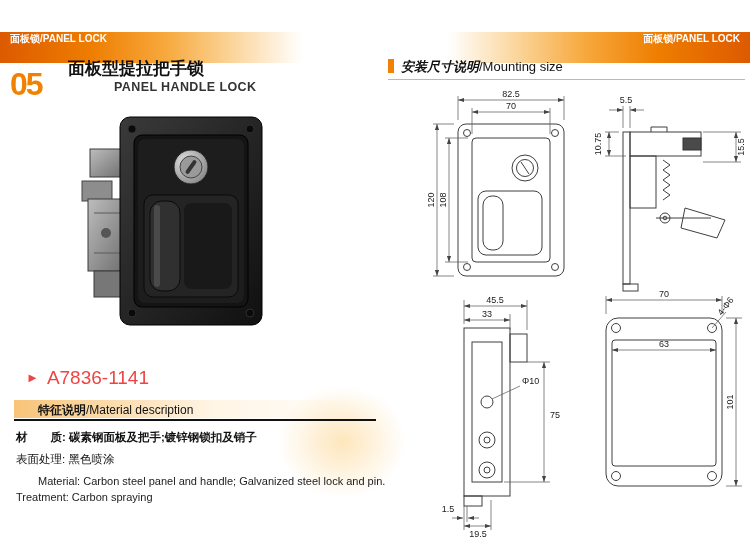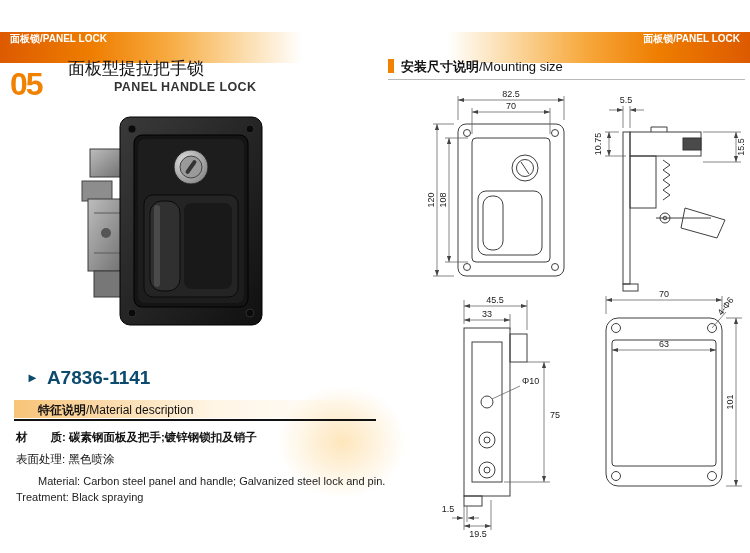--- a/index.html
+++ b/index.html
@@ -8,40 +8,40 @@
 
   
   .bar{position:absolute;top:32px;height:31px;font-size:10px;font-weight:bold;color:#fff;line-height:13px;}
   .bar-left{left:0;width:302px;padding-left:10px;box-sizing:border-box;
     background:linear-gradient(90deg,#dd5a00 0%,#ee7d00 30%,#f7a93e 55%,#fbd79f 78%,rgba(255,255,255,0) 100%);}
   .bar-right{right:0;width:302px;text-align:right;padding-right:10px;box-sizing:border-box;
     background:linear-gradient(270deg,#dd5a00 0%,#ee7d00 30%,#f7a93e 55%,#fbd79f 78%,rgba(255,255,255,0) 100%);}
 
   
   .big-num{position:absolute;left:10px;top:48px;font-size:32px;font-weight:bold;color:#f18101;letter-spacing:-2px;line-height:1;margin-top:20px;}
-  .title-cn{position:absolute;left:68px;top:57px;font-size:17px;font-weight:normal;color:#111;}
+  .title-cn{position:absolute;left:68px;top:57px;font-size:17px;font-weight:bold;color:#111;}
   .title-en{position:absolute;left:68px;top:80px;font-size:12.5px;font-weight:bold;color:#333;letter-spacing:0.4px;margin-left:46px;}
-  .model-row{position:absolute;left:26px;top:367px;font-size:19px;font-weight:bold;color:#0c4a6e;}
+  .model-row{position:absolute;left:26px;top:367px;font-size:19px;font-weight:normal;color:#ef4444;}
   .model-row .ptr{font-size:13px;margin-right:8px;vertical-align:2px;}
   .feature-band{position:absolute;left:14px;top:400px;width:362px;height:18px;
     background:linear-gradient(90deg,rgba(243,156,30,0.6),rgba(255,216,150,0.25) 55%,rgba(255,255,255,0));}
   .feature-glow{position:absolute;left:278px;top:386px;width:128px;height:112px;
     background:radial-gradient(closest-side,rgba(252,205,120,0.5),rgba(255,255,255,0));}
   .feature-text{position:absolute;left:18px;top:402px;font-size:12px;color:#111;}
   .feature-text .b{font-weight:bold;margin-left:20px;}
   .feature-line{position:absolute;left:14px;top:419px;width:362px;height:1.5px;background:#111;}
   .mat-cn{position:absolute;left:16px;top:430px;font-size:11.5px;color:#111;font-weight:bold;}
   .fin-cn{position:absolute;left:16px;top:452px;font-size:11.5px;color:#111;}
   .mat-en{position:absolute;left:16px;top:475px;font-size:11px;color:#222;padding-left:22px;}
   .fin-en{position:absolute;left:16px;top:491px;font-size:11px;color:#222;}
 
   
   .orange-mark{position:absolute;left:388px;top:59px;width:6px;height:14px;background:#f18101;}
   .mount-title{position:absolute;left:401px;top:58px;font-size:13px;color:#111;}
-  .mount-title .b{font-weight:bold;}
+  .mount-title .b{font-weight:bold;font-style:italic;}
   .mount-line{position:absolute;left:388px;top:79px;width:357px;height:1px;background:#b9b9b9;}
 
   svg.draw{position:absolute;}
   .ln{fill:none;stroke:#3f3f3f;stroke-width:1;}
   .dl{fill:none;stroke:#5f5f5f;stroke-width:0.75;}
   .dt{font-size:9px;fill:#1a1a1a;}
 </style>
 </head>
 <body>
 
@@ -107,21 +107,21 @@
   <div class="feature-glow"></div>
   <div class="feature-band"></div>
   <div class="feature-text">
     <span class="b">特征说明</span><span>/Material description</span>
   </div>
   <div class="feature-line"></div>
 
   <div class="mat-cn">材　　质: 碳素钢面板及把手;镀锌钢锁扣及销子</div>
   <div class="fin-cn">表面处理: 黑色喷涂</div>
   <div class="mat-en">Material: Carbon steel panel and handle; Galvanized steel lock and pin.</div>
-  <div class="fin-en">Treatment: Black spraying</div>
+  <div class="fin-en">Treatment: Carbon spraying</div>
 
   <div class="orange-mark"></div>
   <div class="mount-title">
     <span class="b">安装尺寸说明</span><span>/Mounting size</span>
   </div>
   <div class="mount-line"></div>
 
   <svg class="draw" style="left:425px;top:86px;width:168px;height:210px" viewBox="0 0 168 210">
     <defs>
       <marker id="arr" viewBox="0 0 10 10" refX="10" refY="5" markerWidth="8" markerHeight="8" orient="auto-start-reverse">

